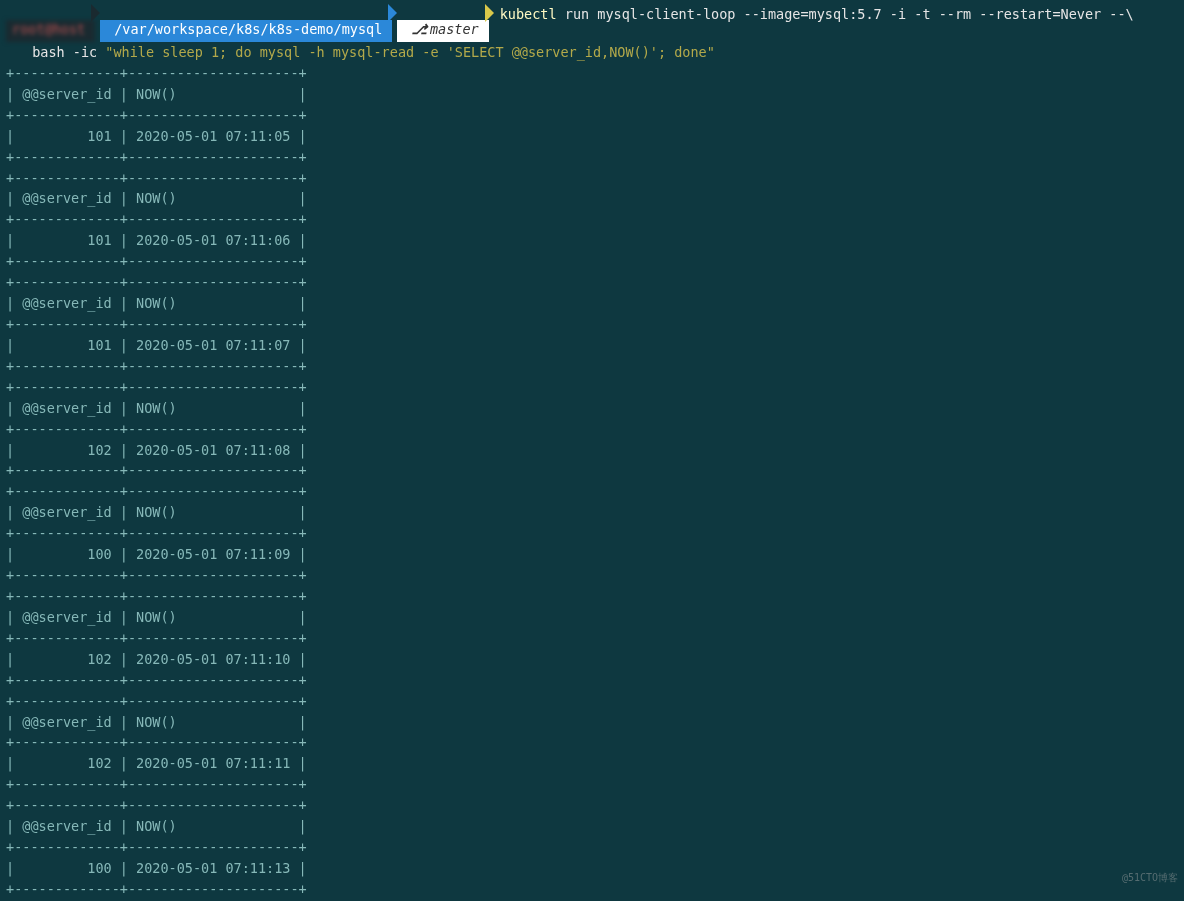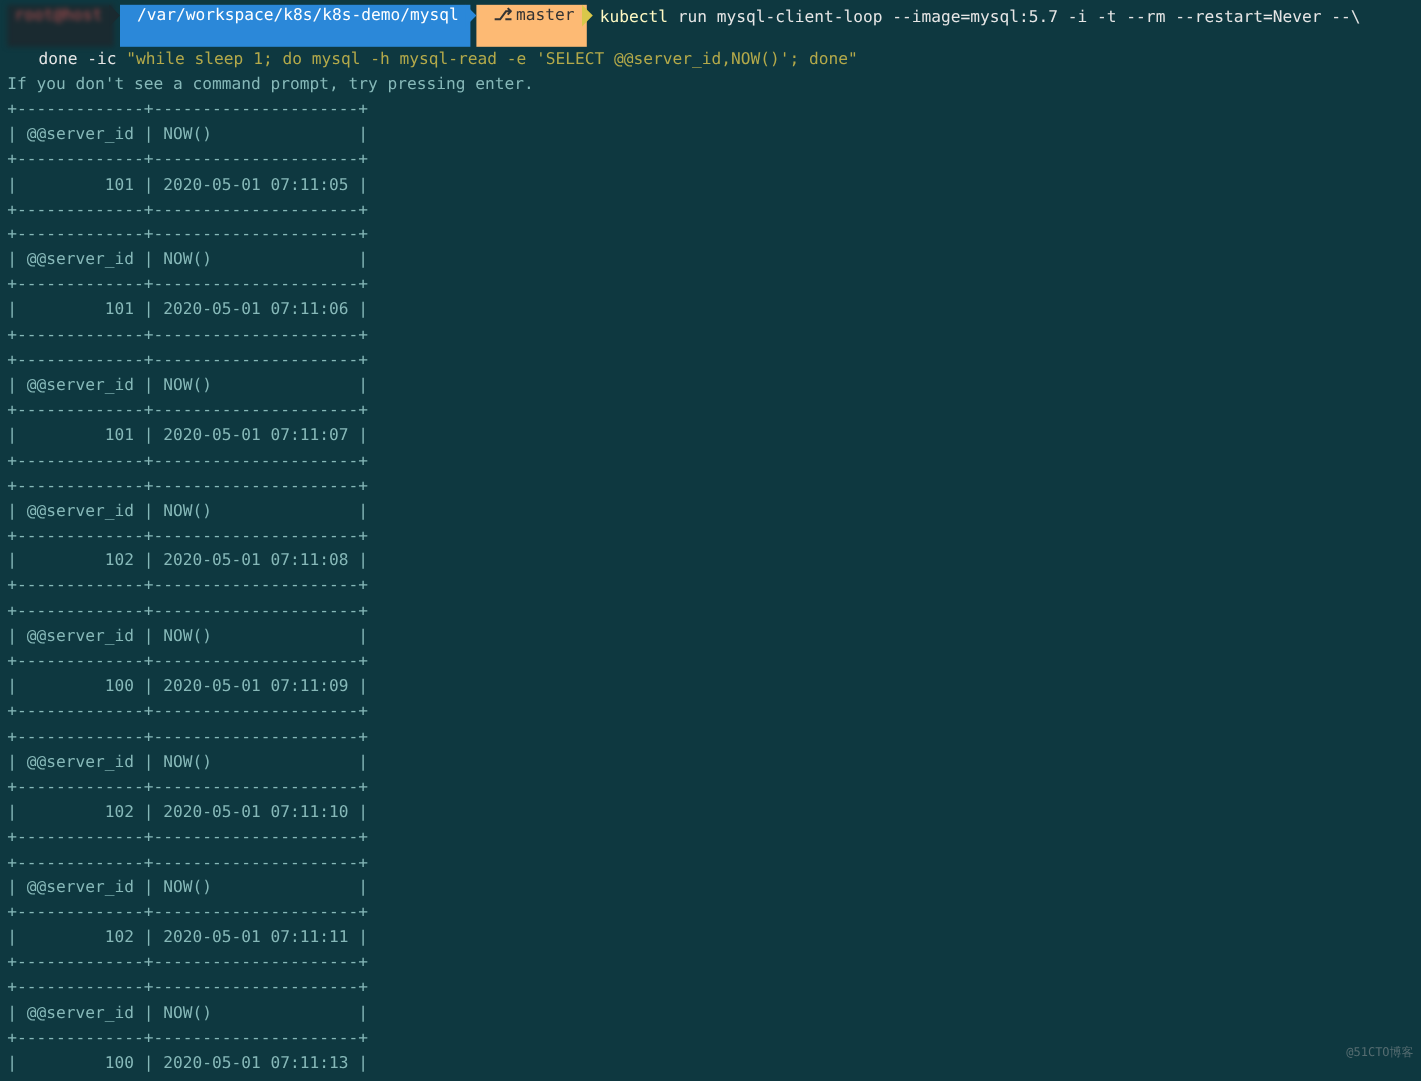--- a/index.html
+++ b/index.html
@@ -23,37 +23,39 @@
     }
     .prompt-line {
       white-space: nowrap;
       margin-bottom: 0;
     }
     .seg {
       display: inline-block;
       padding: 1px 10px 1px 14px;
       position: relative;
       margin-right: -4px;
-      height: 35px;
+      height: 22px;
       line-height: 17px;
       vertical-align: top;
+      margin-top: 16px;
     }
     .seg-host {
       background: #1a2a30;
       color: #b85050;
       padding-left: 6px;
       filter: blur(2.2px);
     }
     .seg-path {
       background: #2b88d9;
       color: #ffffff;
     }
     .seg-git {
-      background: #fdba74;
+      background: #ffffff;
       color: #333333;
+      font-style: italic;
     }
     .arrow {
       display: inline-block;
       width: 0;
       height: 0;
       border-top: 9.5px solid transparent;
       border-bottom: 9.5px solid transparent;
       vertical-align: top;
       position: relative;
       z-index: 2;
@@ -89,22 +91,21 @@
       color: #556c70;
     }
   </style>
 </head>
 <body>
 
 <div class="terminal">
   <div class="prompt-line">
     <span class="seg seg-host">root@host</span><span class="arrow arrow-host"></span><span class="seg seg-path">/var/workspace/k8s/k8s-demo/mysql</span><span class="arrow arrow-path"></span><span class="seg seg-git"><span class="git-icon">⎇</span><span>master</span></span><span class="arrow arrow-git"></span><span class="cmd-wrap"><span class="cmd-kw">kubectl</span> <span class="cmd-arg">run mysql-client-loop --image=mysql:5.7 -i -t --rm --restart=Never --\</span></span>
   </div>
-  <div class="cmd-second-line"><span class="cmd-arg"> done -ic </span><span class="cmd-str">"while sleep 1; do mysql -h mysql-read -e 'SELECT @@server_id,NOW()'; done"</span></div>
-  <div class="output">If you don't see a command prompt, try pressing enter.</div>
+  <div class="cmd-second-line"><span class="cmd-arg"> bash -ic </span><span class="cmd-str">"while sleep 1; do mysql -h mysql-read -e 'SELECT @@server_id,NOW()'; done"</span></div>
   <div class="output" id="tables">+-------------+---------------------+
 | @@server_id | NOW()               |
 +-------------+---------------------+
 |         101 | 2020-05-01 07:11:05 |
 +-------------+---------------------+
 +-------------+---------------------+
 | @@server_id | NOW()               |
 +-------------+---------------------+
 |         101 | 2020-05-01 07:11:06 |
 +-------------+---------------------+

